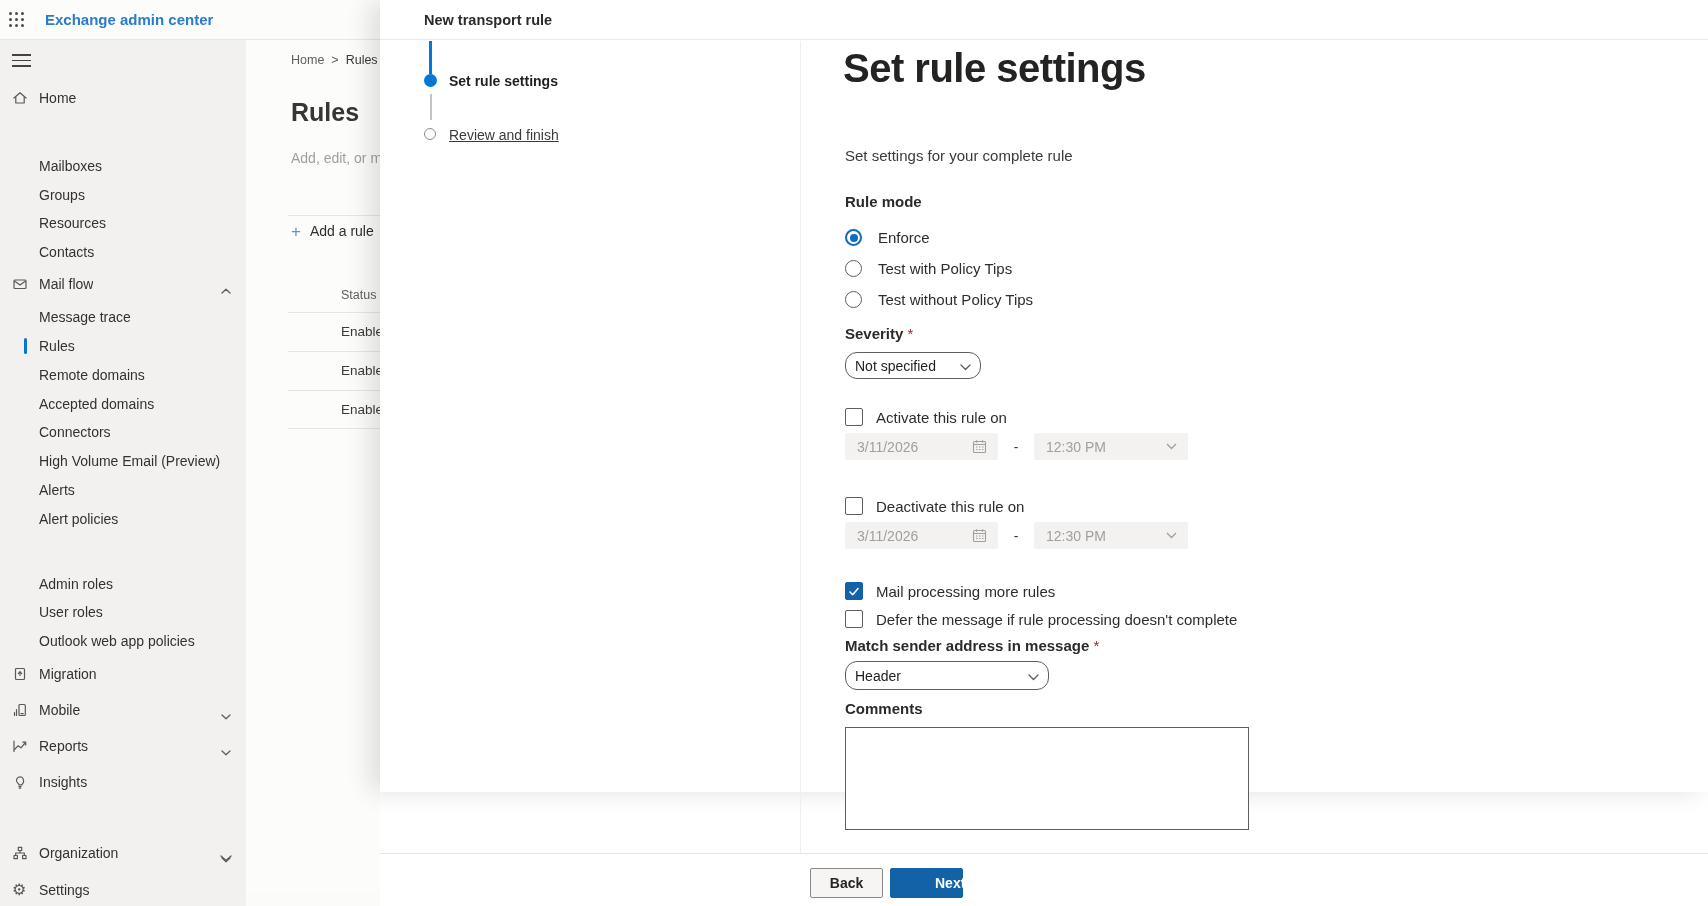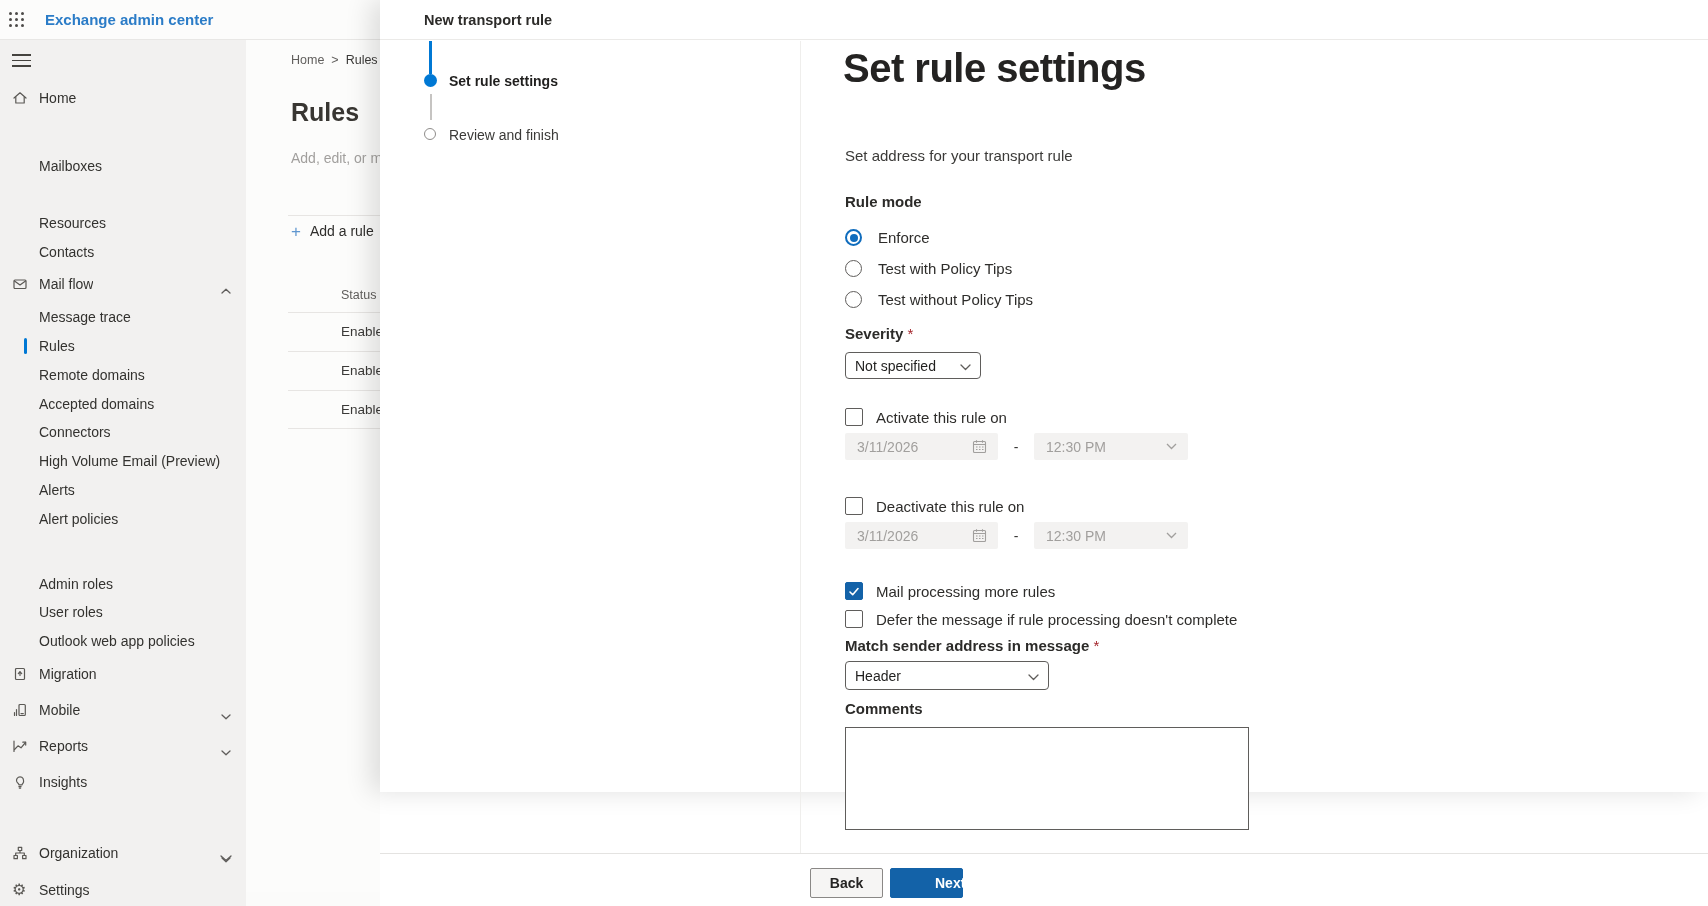--- a/index.html
+++ b/index.html
@@ -45,36 +45,36 @@
   
   .panel { position:absolute; left:380px; top:0; width:1328px; height:792px; background:#fff; box-shadow:-10px 0 24px rgba(0,0,0,0.12); z-index:2; }
   .panel-header { position:absolute; left:0; top:0; width:100%; height:40px; border-bottom:1px solid #ebeae8; }
   .panel-title { position:absolute; left:44px; top:12px; font-size:14.5px; font-weight:700; color:#2c2b29; }
 
   .step-line-active { position:absolute; left:49px; top:41px; width:2.5px; height:33px; background:#0078d4; }
   .step-dot { position:absolute; left:44px; top:74px; width:13px; height:13px; border-radius:50%; background:#0078d4; }
   .step-label-active { position:absolute; left:69px; top:73px; font-size:14px; font-weight:700; color:#201f1e; cursor:pointer; }
   .step-line { position:absolute; left:50px; top:94px; width:1.5px; height:26px; background:#c6c4c2; }
   .step-circle { position:absolute; left:44px; top:128px; width:12px; height:12px; border:1.5px solid #8f8d8b; border-radius:50%; background:#fff; }
-  .step-label { position:absolute; left:69px; top:127px; font-size:14px; color:#3b3a38; cursor:pointer; }
+  .step-label { position:absolute; left:69px; top:127px; font-size:14px; color:#3b3a38; cursor:pointer;text-decoration:underline; }
 
   .vdivider { position:absolute; left:420px; top:41px; width:1px; height:812px; background:#efeeec; }
 
   .h1 { position:absolute; left:463px; top:46px; font-size:40px; font-weight:700; color:#242322; letter-spacing:-0.5px; }
   .subhead { position:absolute; left:465px; top:147px; font-size:15px; color:#3b3a38; }
   .flabel { position:absolute; left:465px; font-size:15px; font-weight:700; color:#2c2b29; white-space:nowrap; }
   .req { color:#a4262c; font-weight:400; }
 
   .radio-row { position:absolute; left:465px; height:18px; display:flex; gap:16px; cursor:pointer; }
   .radio { width:17px; height:17px; border:1.5px solid #5f5d5b; border-radius:50%; background:#fff; flex:0 0 17px; position:relative; }
   .radio.on { border:2px solid #0f6cbd; }
   .radio.on::after { content:""; position:absolute; left:2.5px; top:2.5px; width:8px; height:8px; border-radius:50%; background:#0f6cbd; }
   .opt-label { font-size:15px; color:#2e2d2b; white-space:nowrap; }
 
-  .dropdown { position:absolute; left:465px; background:#fff; border:1px solid #5f5d5b; border-radius:4px; display:flex; align-items:center; cursor:pointer; }
+  .dropdown { position:absolute; left:465px; background:#fff; border:1px solid #5f5d5b; border-radius:12px; display:flex; align-items:center; cursor:pointer; }
   .dropdown .dval { font-size:14px; color:#201f1e; padding-left:9px; flex:1; white-space:nowrap; }
   .dropdown .dchev { margin-right:9px; }
 
   .cb-row { position:absolute; left:465px; height:18px; display:flex; align-items:center; gap:13px; cursor:pointer; }
   .cbox { width:18px; height:18px; border:1px solid #5f5d5b; border-radius:2px; background:#fff; flex:0 0 18px; display:flex; align-items:center; justify-content:center; }
   .cbox.on { background:#1362a8; border-color:#1362a8; }
 
   .dt-field { position:absolute; height:27px; background:#f3f2f1; border-radius:2px; display:flex; align-items:center; }
   .dt-field .dtval { font-size:14px; color:#a19f9d; padding-left:12px; flex:1; white-space:nowrap; }
   .dt-field .dtico { margin-right:11px; display:flex; }
@@ -117,20 +117,23 @@
       <span class="nico">
           <svg class="ic" width="16" height="16">
             <path d="M2 8 L8 2.8 L14 8"></path>
             <path d="M3.8 7v6h8.4V7"></path>
           </svg>
         </span>
       <span class="nav-label">Home</span>
     </div>
     <div class="nav-row sub" style="top:111px">
         <span class="nav-label">Mailboxes</span>
+      </div>
+    <div class="nav-row sub" style="top:140px">
+        <span class="nav-label">Groups</span>
       </div>
     <div class="nav-row sub" style="top:168px">
         <span class="nav-label">Resources</span>
       </div>
     <div class="nav-row sub" style="top:197px">
         <span class="nav-label">Contacts</span>
       </div>
 
     <div class="nav-row" style="top:229px">
       <span class="nico">
@@ -284,21 +287,21 @@
     <div class="step-line-active"></div>
     <div class="step-dot"></div>
     <div class="step-label-active">Set rule settings</div>
     <div class="step-line"></div>
     <div class="step-circle"></div>
     <div class="step-label">Review and finish</div>
 
     <div class="vdivider"></div>
 
     <div class="h1">Set rule settings</div>
-    <div class="subhead">Set address for your transport rule</div>
+    <div class="subhead">Set settings for your complete rule</div>
 
     <div class="flabel" style="top:193px">Rule mode</div>
 
     <div class="radio-row" style="top:229px">
       <span class="radio on"></span>
       <span class="opt-label">Enforce</span>
     </div>
     <div class="radio-row" style="top:260px">
       <span class="radio"></span>
       <span class="opt-label">Test with Policy Tips</span>

